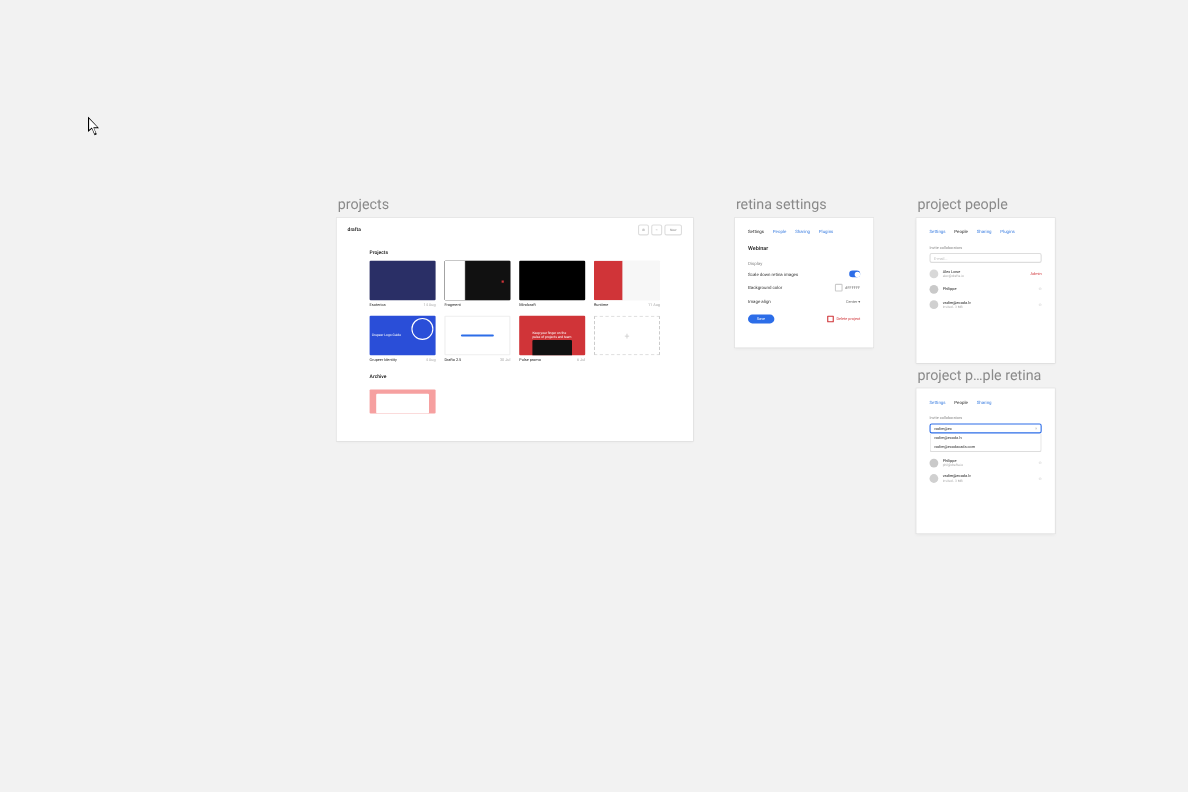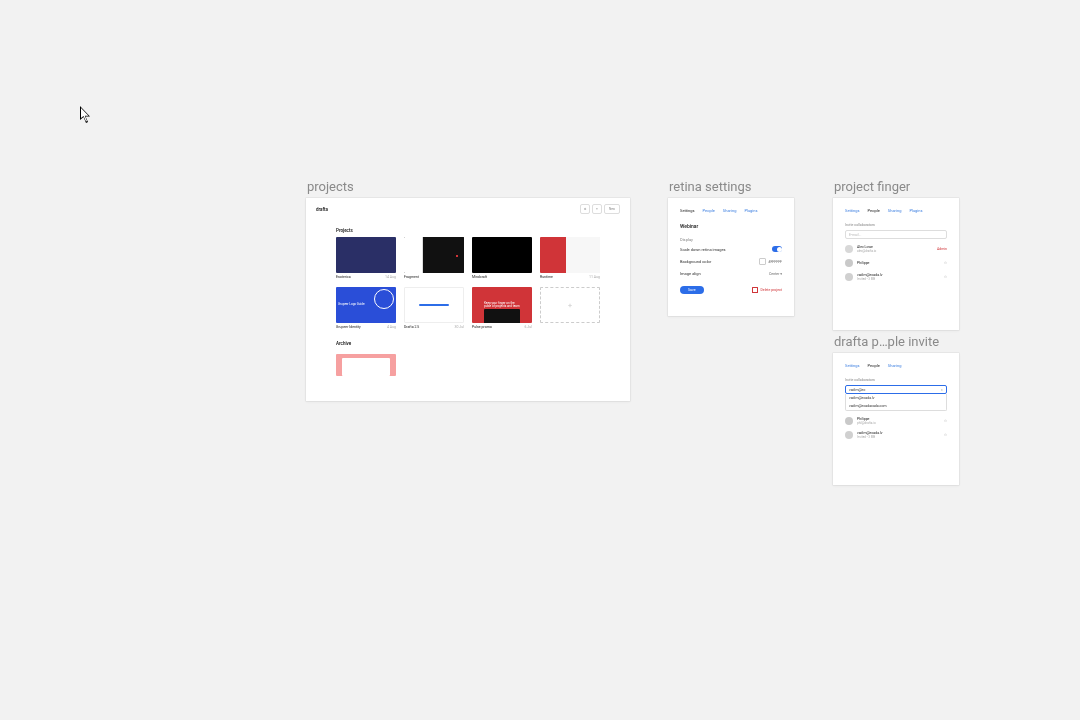--- a/index.html
+++ b/index.html
@@ -369,21 +369,21 @@
 
   <div class="footer-row">
     <div class="save-btn"><span>Save</span></div>
     <div class="delete-link">
       <span class="trash"></span>
       <span>Delete project</span>
     </div>
   </div>
 </div>
 
-<div class="artboard-label" style="left:834px; top:179px;">project finger</div>
+<div class="artboard-label" style="left:834px; top:179px;">project people</div>
 <div class="artboard people" style="left:833px; top:198px;">
   <div class="tabs">
     <span class="tab">Settings</span>
     <span class="tab active">People</span>
     <span class="tab">Sharing</span>
     <span class="tab">Plugins</span>
   </div>
   <div class="inv-h">Invite collaborators</div>
   <div class="input">
     <span class="ph">E-mail...</span>
@@ -408,21 +408,21 @@
   <div class="person-row">
     <div class="avatar a3"></div>
     <div class="pinfo">
       <span class="pname">vadim@ecada.lv</span>
       <span class="pstatus">Invited - 3 MB</span>
     </div>
     <span class="role muted">⊖</span>
   </div>
 </div>
 
-<div class="artboard-label" style="left:834px; top:334px;">drafta p…ple invite</div>
+<div class="artboard-label" style="left:834px; top:334px;">project p…ple retina</div>
 <div class="artboard invite" style="left:833px; top:353px;">
   <div class="tabs">
     <span class="tab">Settings</span>
     <span class="tab active">People</span>
     <span class="tab">Sharing</span>
   </div>
   <div class="inv-h">Invite collaborators</div>
   <div class="input focused">
     <span class="val">vadim@ec</span>
     <span class="x">×</span>

